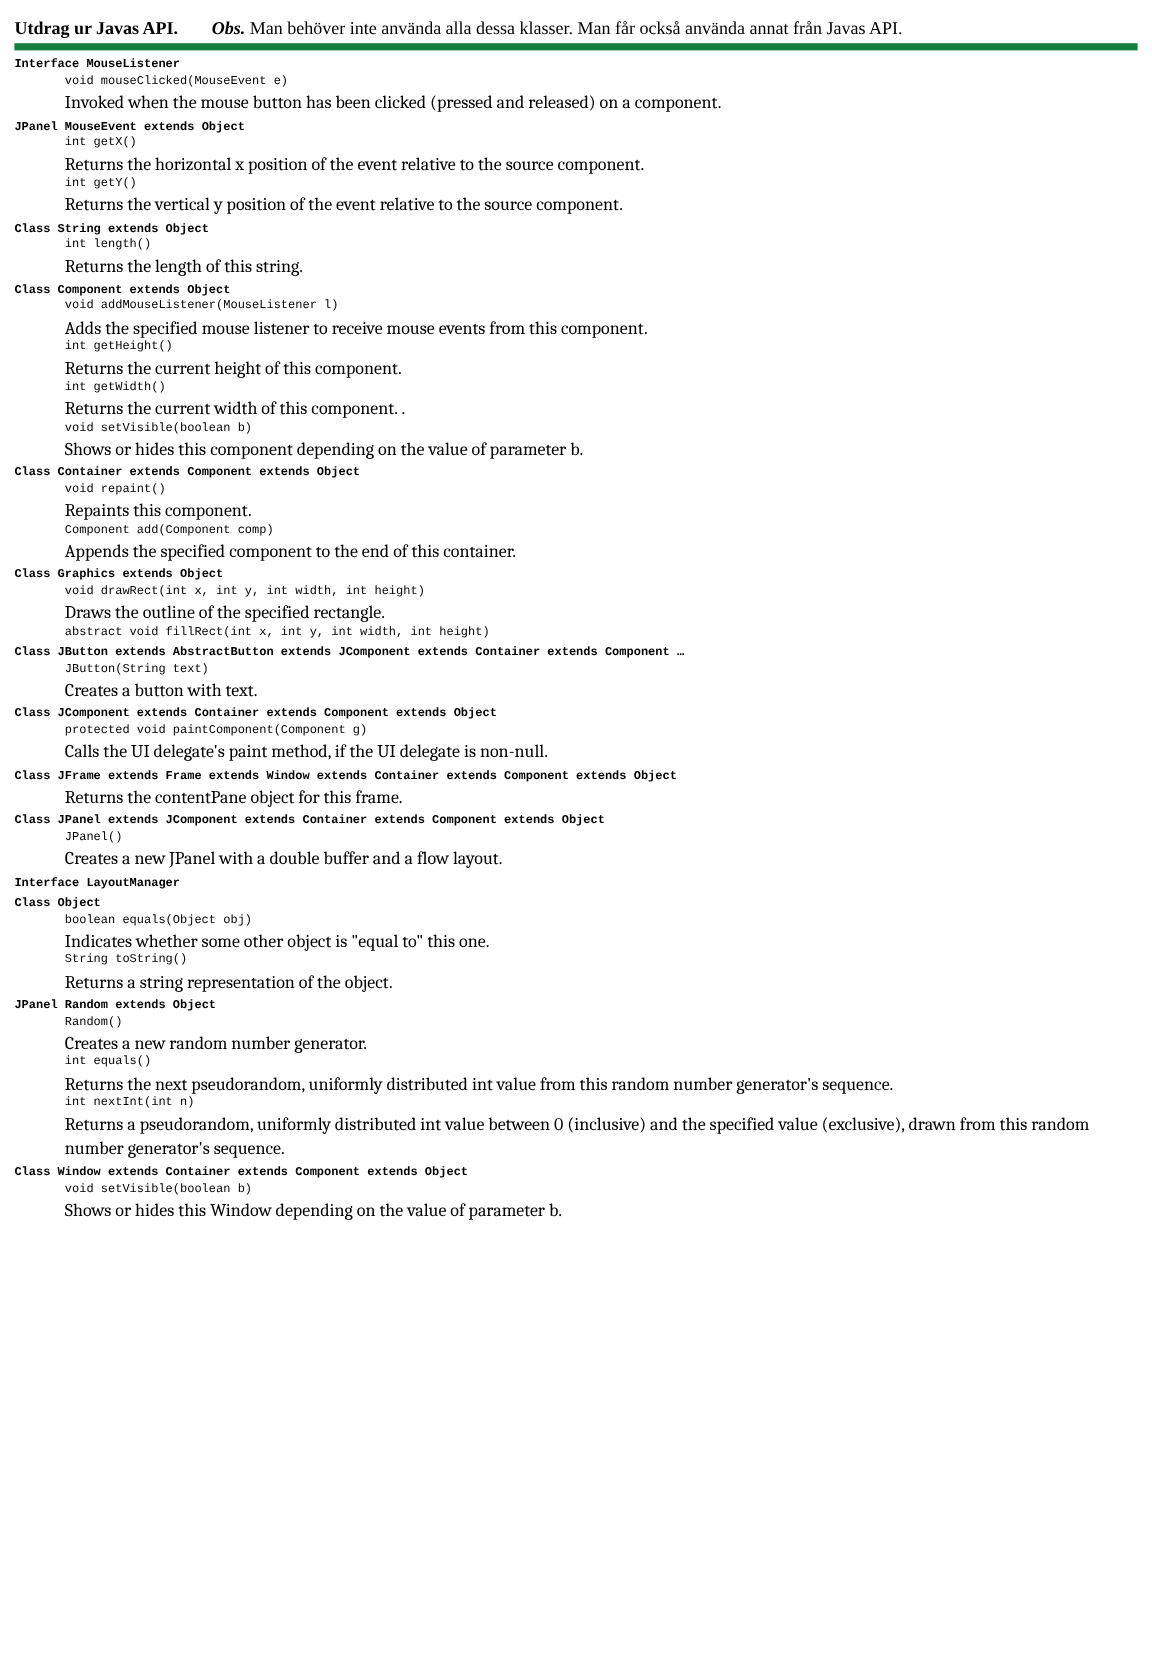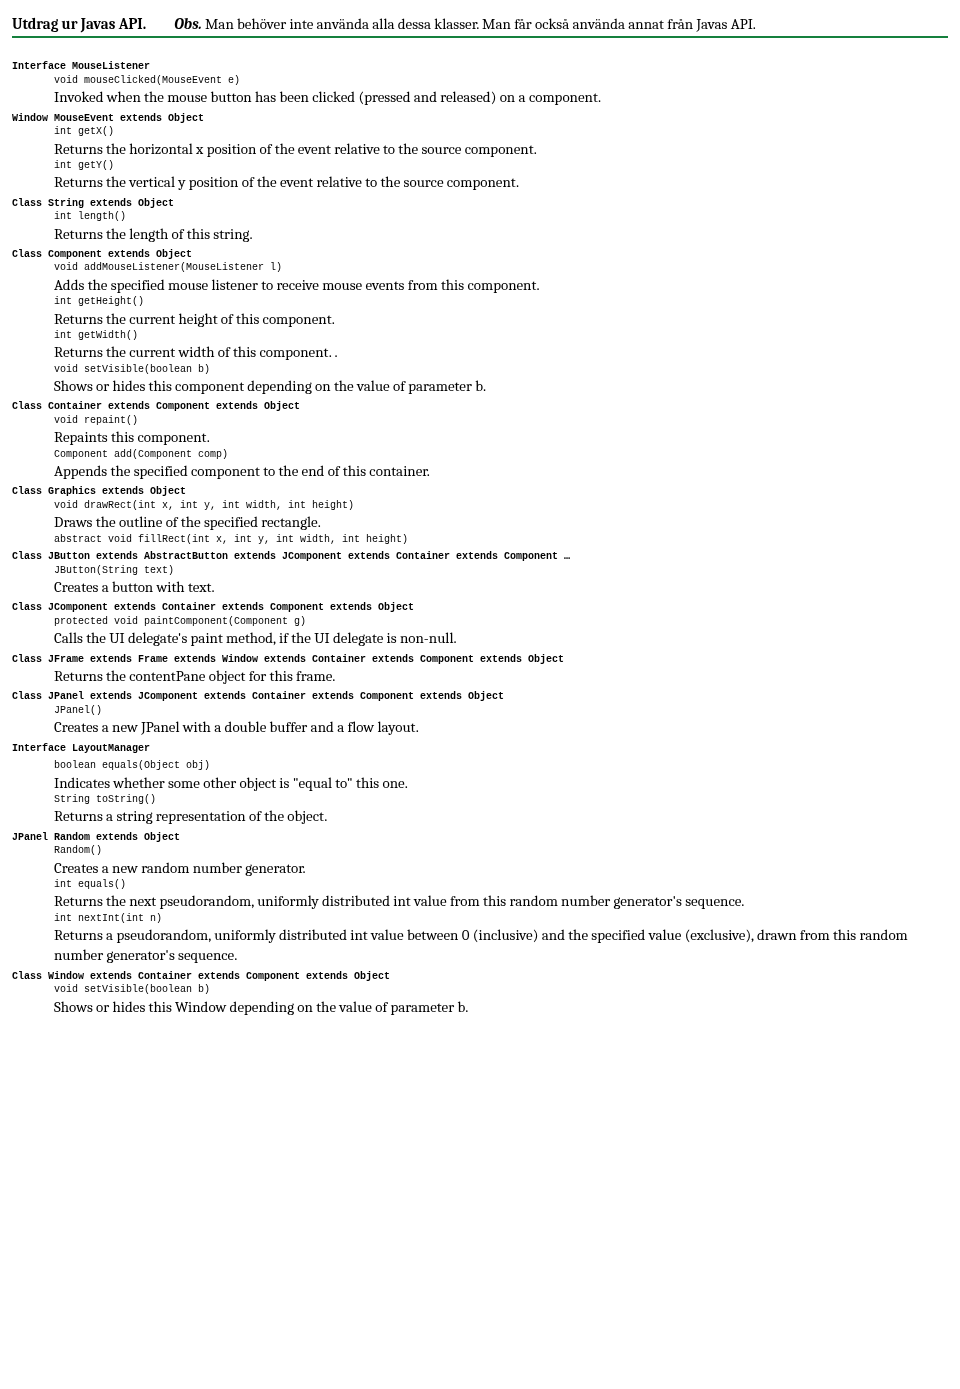--- a/index.html
+++ b/index.html
@@ -6,25 +6,26 @@
     font-family: Cambria, Georgia, serif;
     font-size: 15px;
     line-height: 1.35;
     margin: 0;
     padding: 14px 12px 20px 12px;
     color: #000;
     background: #fff;
     width: 936px;
   }
   .header-line {
-    border-bottom: 2px solid #15803d;
+    border-bottom: 6px solid #15803d;
     padding-bottom: 2px;
-    margin-bottom: 22px;
+    margin-bottom: 6px;
     display: flex;
     gap: 28px;
+    font-family: Liberation Serif, serif;
   }
   .header-line .title {
     font-weight: bold;
   }
   .header-line .note .obs {
     font-weight: bold;
     font-style: italic;
   }
   .mono {
     font-family: "Courier New", Courier, monospace;
@@ -62,21 +63,21 @@
 
 <div id="content">
     <div class="section">
       <div class="class-head mono">Interface MouseListener</div>
       <div class="member indent">
         <span class="sig mono">void mouseClicked(MouseEvent e)</span>
         <span class="desc">Invoked when the mouse button has been clicked (pressed and released) on a component.</span>
       </div>
     </div>
     <div class="section">
-      <div class="class-head mono">Window MouseEvent extends Object</div>
+      <div class="class-head mono">JPanel MouseEvent extends Object</div>
       <div class="member indent">
         <span class="sig mono">int getX()</span>
         <span class="desc">Returns the horizontal x position of the event relative to the source component.</span>
       </div>
       <div class="member indent">
         <span class="sig mono">int getY()</span>
         <span class="desc">Returns the vertical y position of the event relative to the source component.</span>
       </div>
     </div>
     <div class="section">
@@ -150,20 +151,21 @@
       <div class="class-head mono">Class JPanel extends JComponent extends Container extends Component extends Object</div>
       <div class="member indent">
         <span class="sig mono">JPanel()</span>
         <span class="desc">Creates a new JPanel with a double buffer and a flow layout.</span>
       </div>
     </div>
     <div class="section">
       <div class="class-head mono">Interface LayoutManager</div>
     </div>
     <div class="section">
+      <div class="class-head mono">Class Object</div>
       <div class="member indent">
         <span class="sig mono">boolean equals(Object obj)</span>
         <span class="desc">Indicates whether some other object is "equal to" this one.</span>
       </div>
       <div class="member indent">
         <span class="sig mono">String toString()</span>
         <span class="desc">Returns a string representation of the object.</span>
       </div>
     </div>
     <div class="section">

